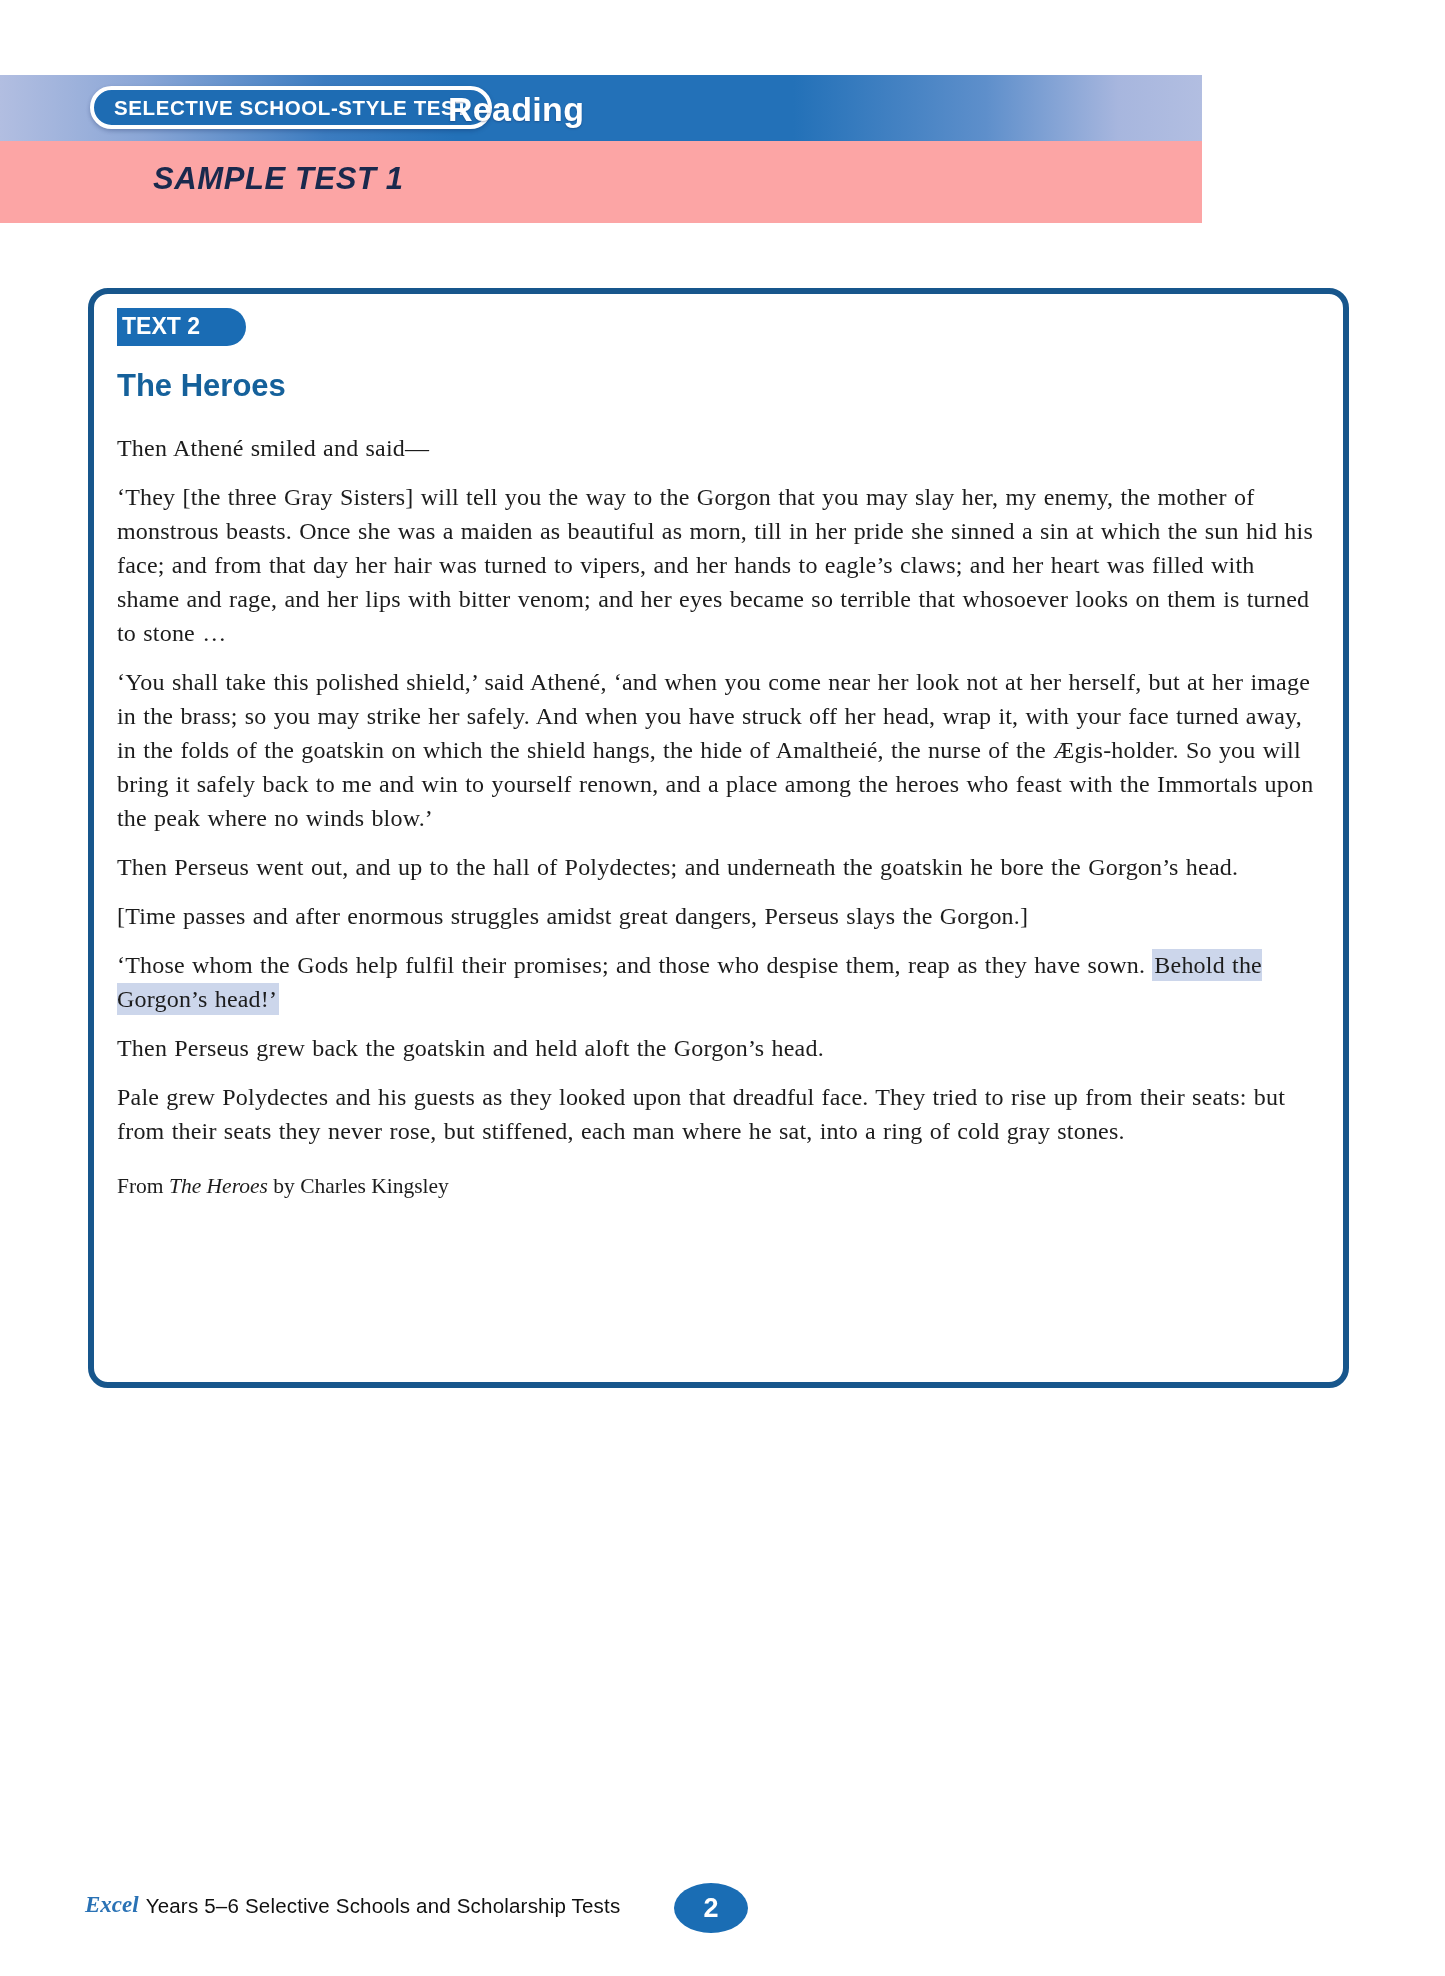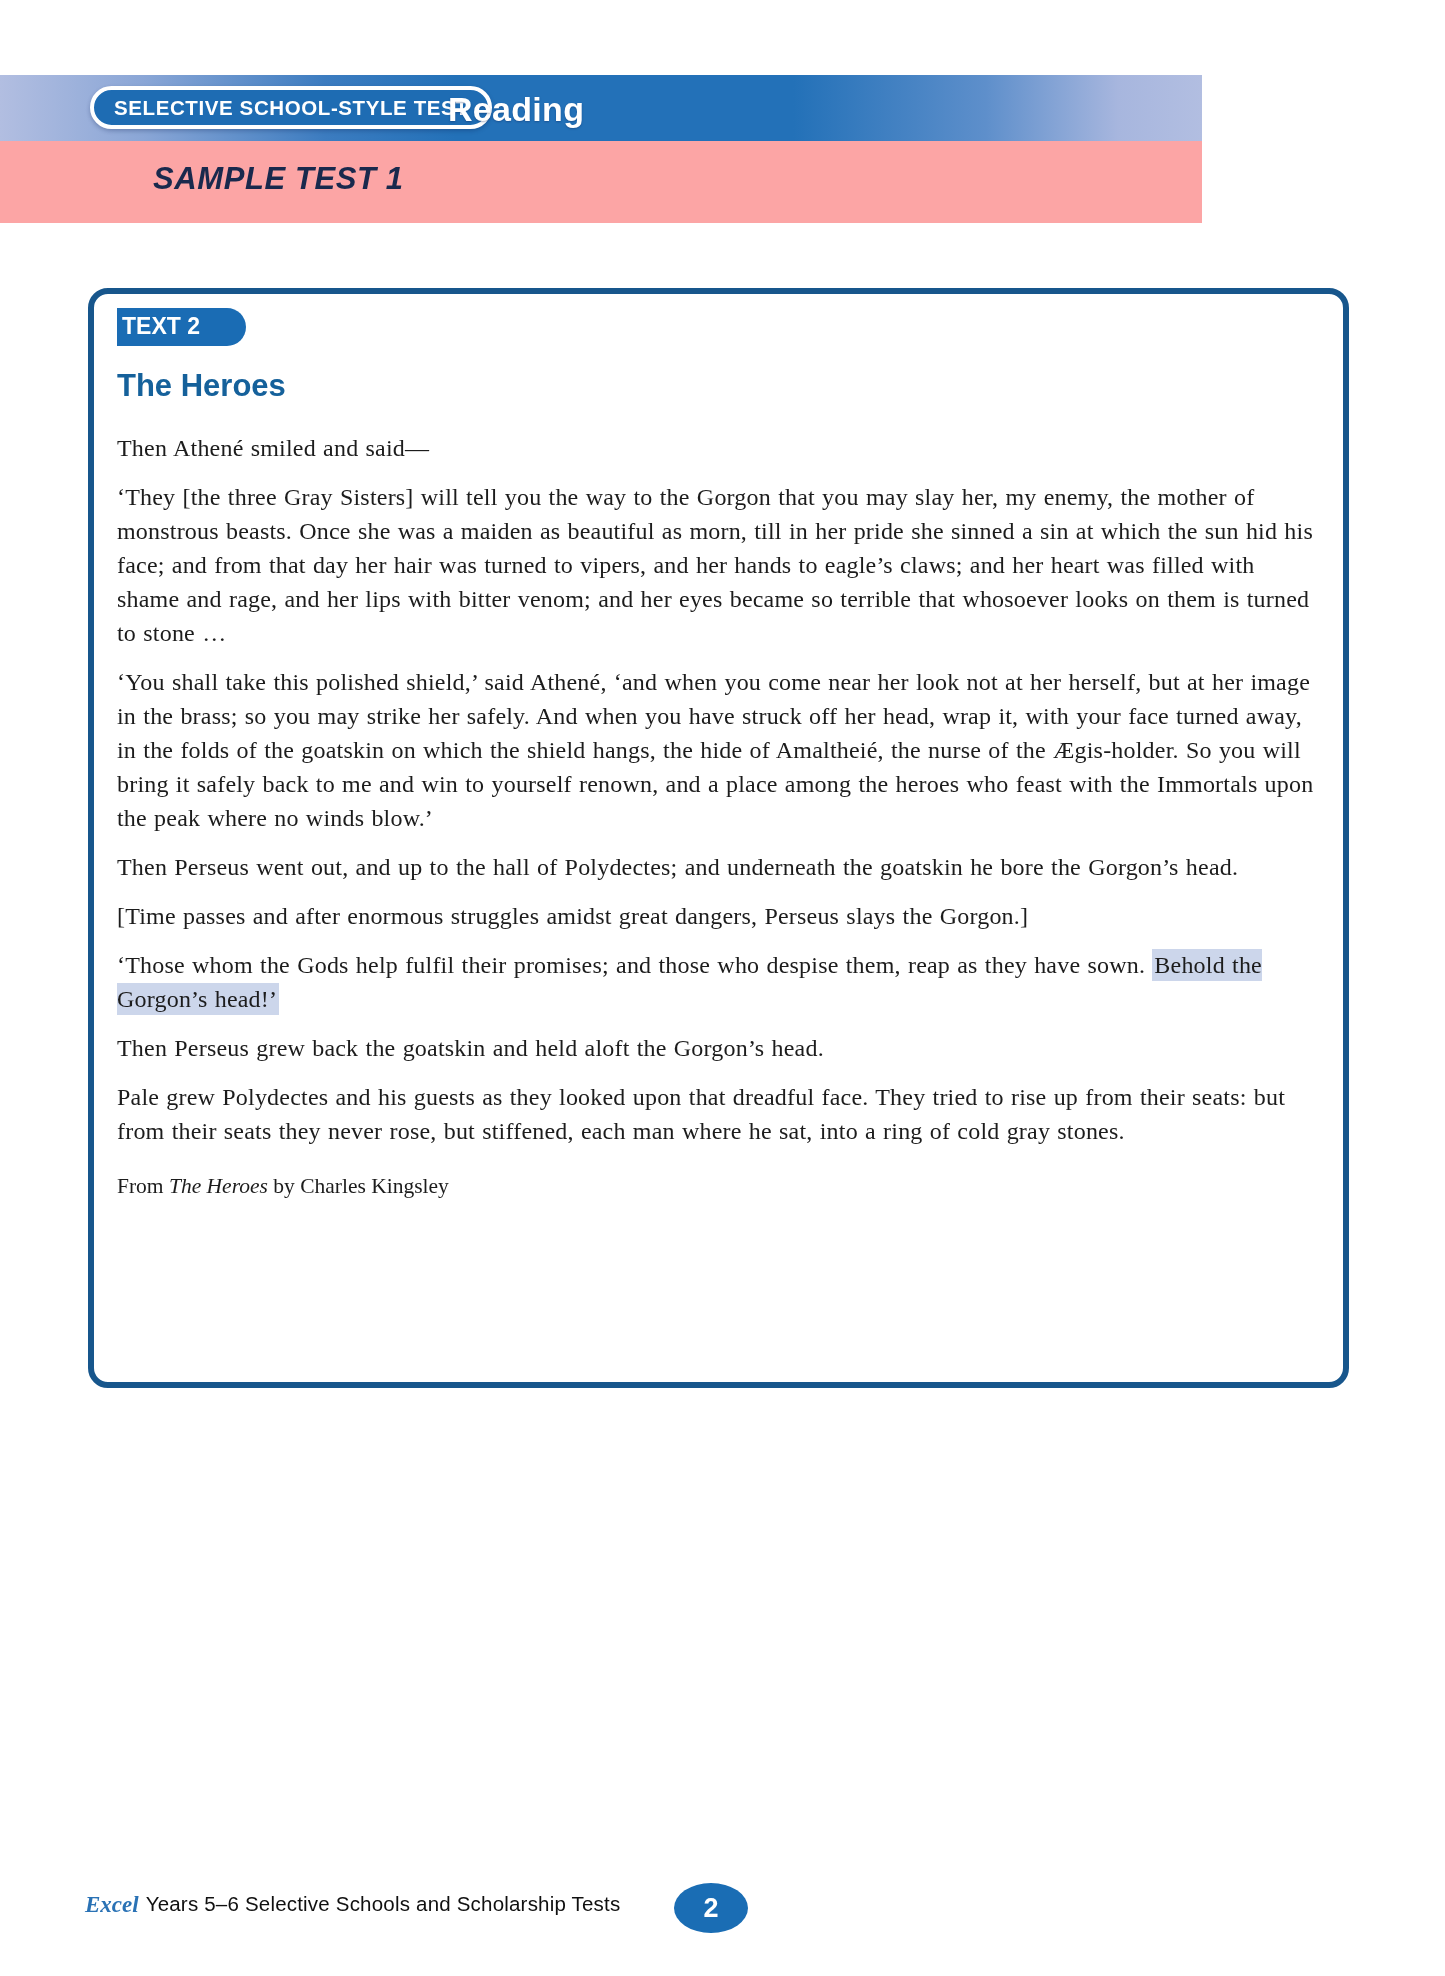--- a/index.html
+++ b/index.html
@@ -54,21 +54,21 @@
   }
   .passage-body p.first{margin-top:27px;}
   .highlight{background:#ccd6eb;padding:3px 2px;}
   .attribution{
     font-family:"Liberation Serif",serif;font-size:21.5px;color:#1c1c1c;
     margin:26px 0 0 0;
   }
   .attribution .work{font-style:italic;}
   
   .footer-line{
-    position:absolute;left:85px;top:1892px;display:flex;align-items:flex-start;gap:7px;
+    position:absolute;left:85px;top:1892px;display:flex;align-items:flex-end;gap:7px;
   }
   .brand{
     font-family:"Liberation Serif",serif;font-weight:bold;font-style:italic;
     font-size:23px;color:#2a72b5;
   }
   .series{font-size:20.5px;color:#101010;letter-spacing:0.2px;}
   .page-badge{
     position:absolute;left:674px;top:1883px;width:74px;height:50px;
     background:#1a6db4;border-radius:50%;
     display:flex;align-items:center;justify-content:center;

